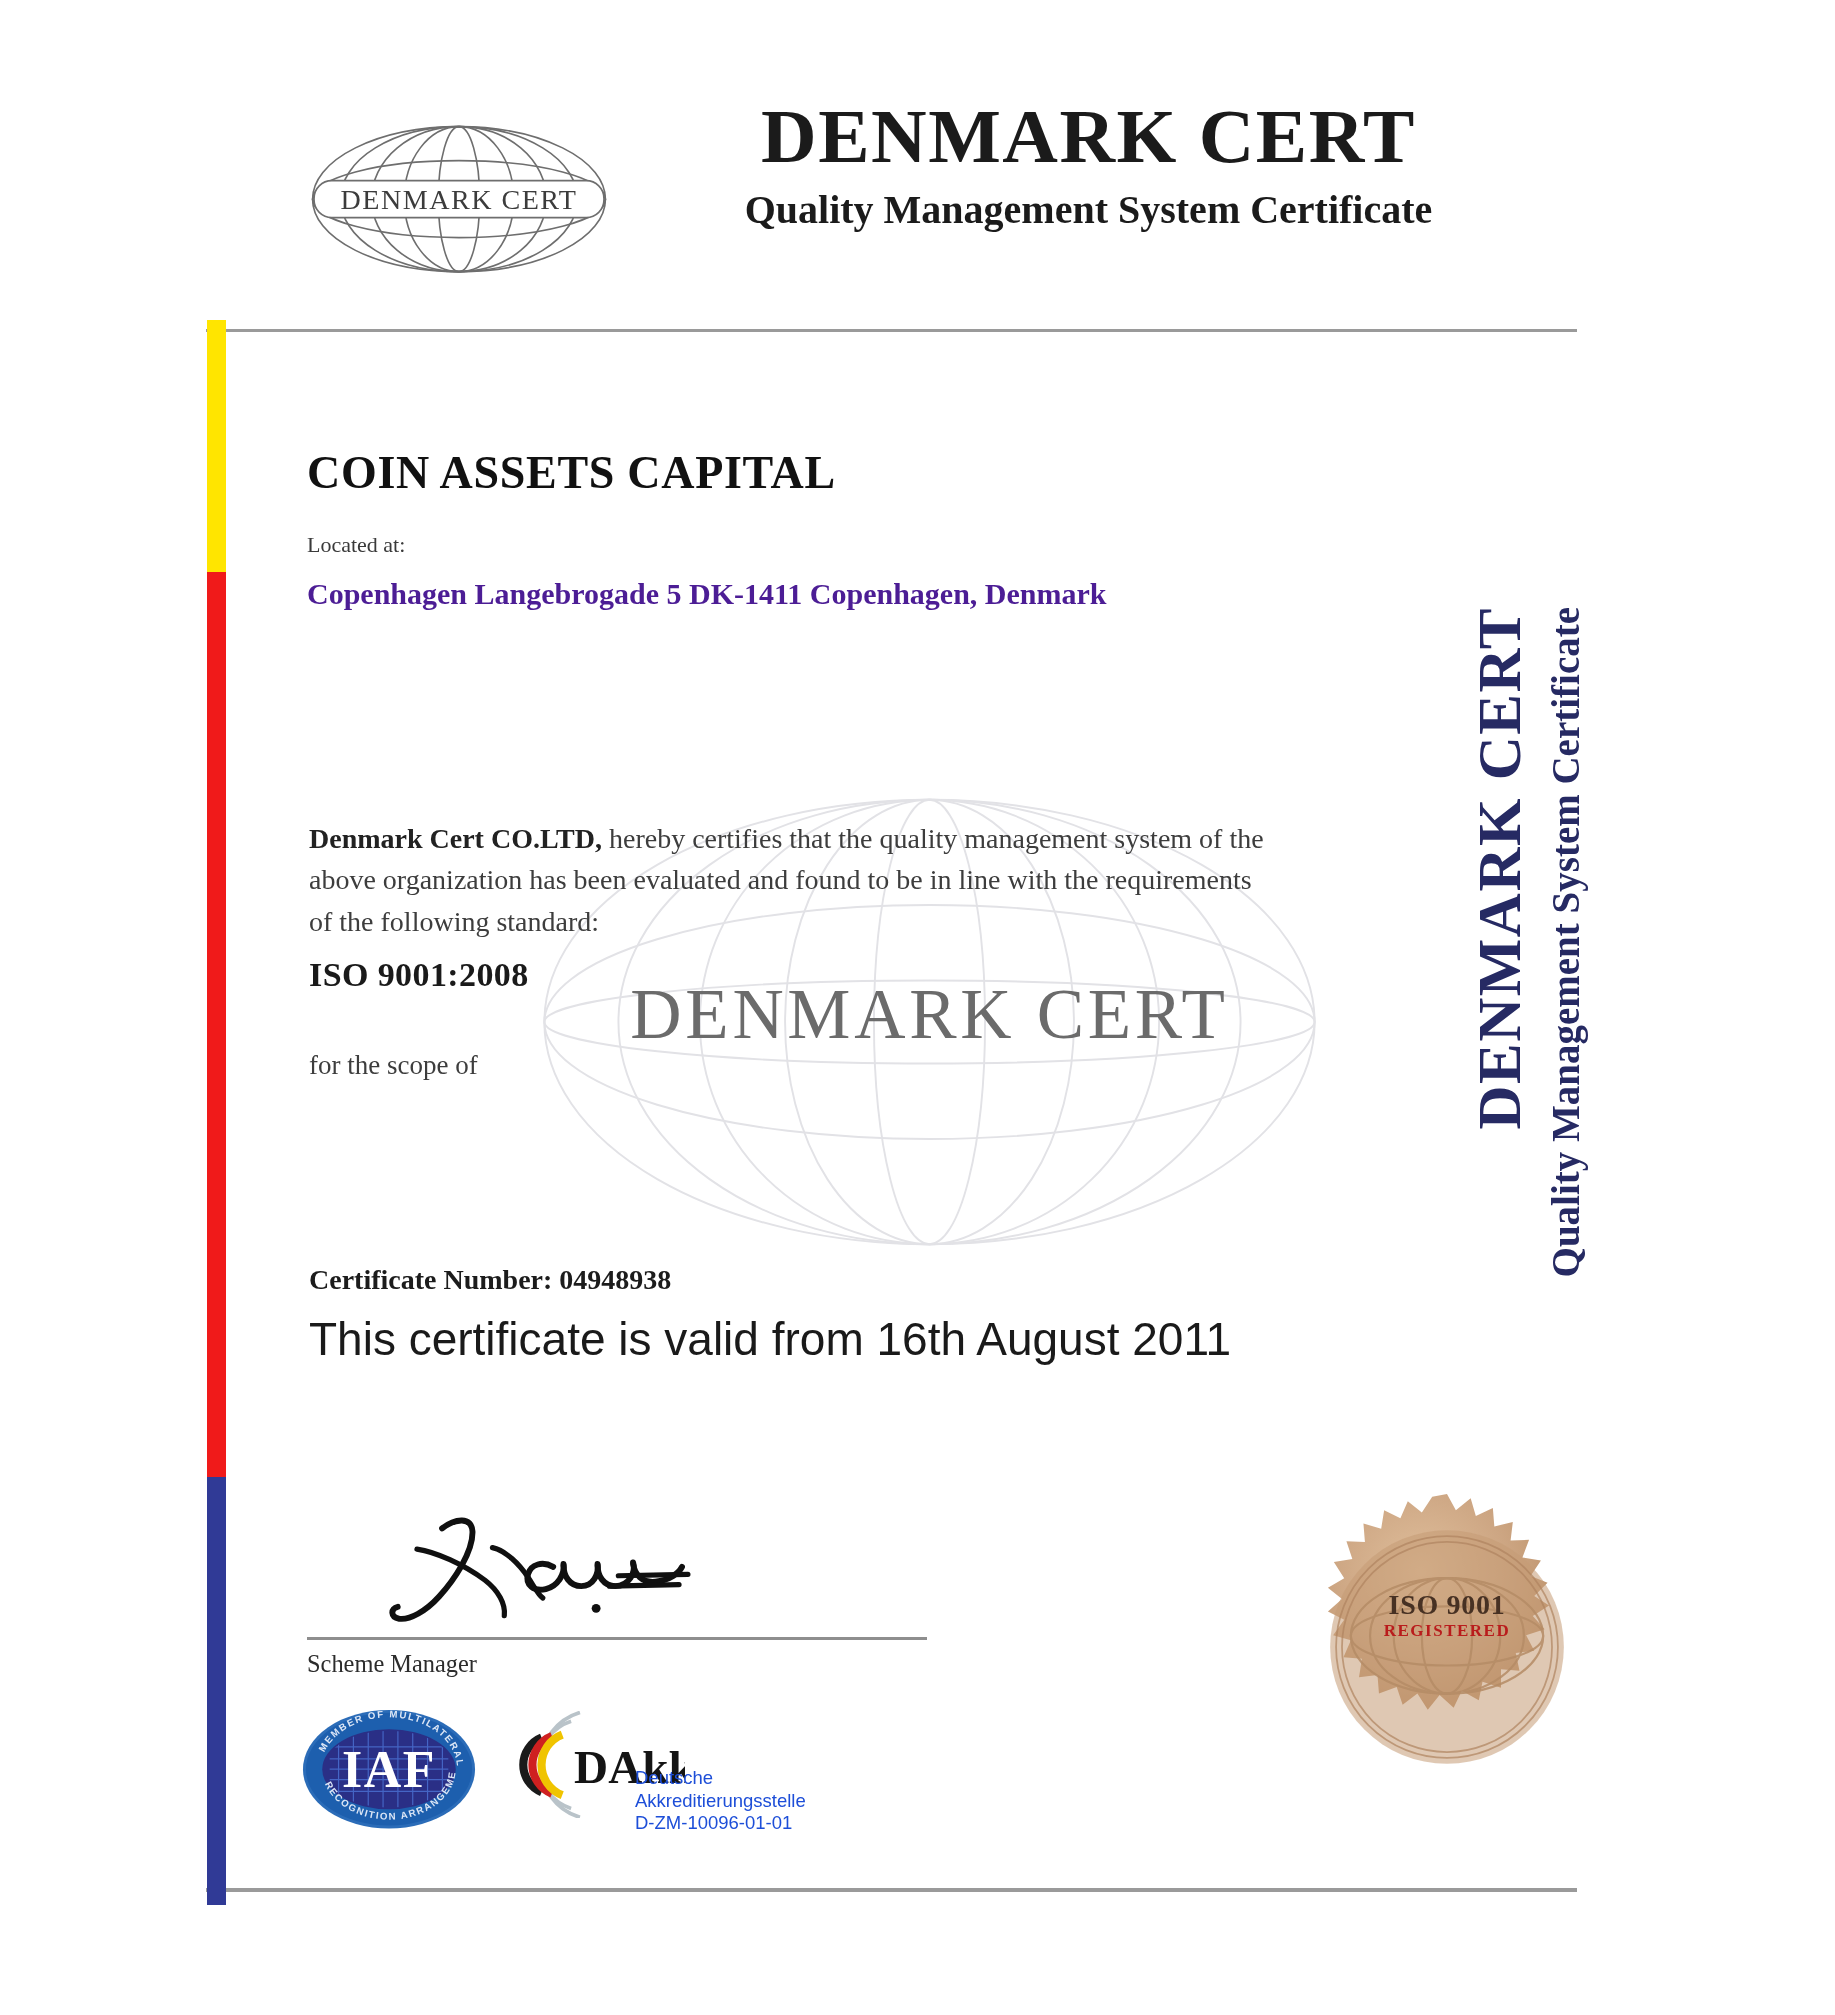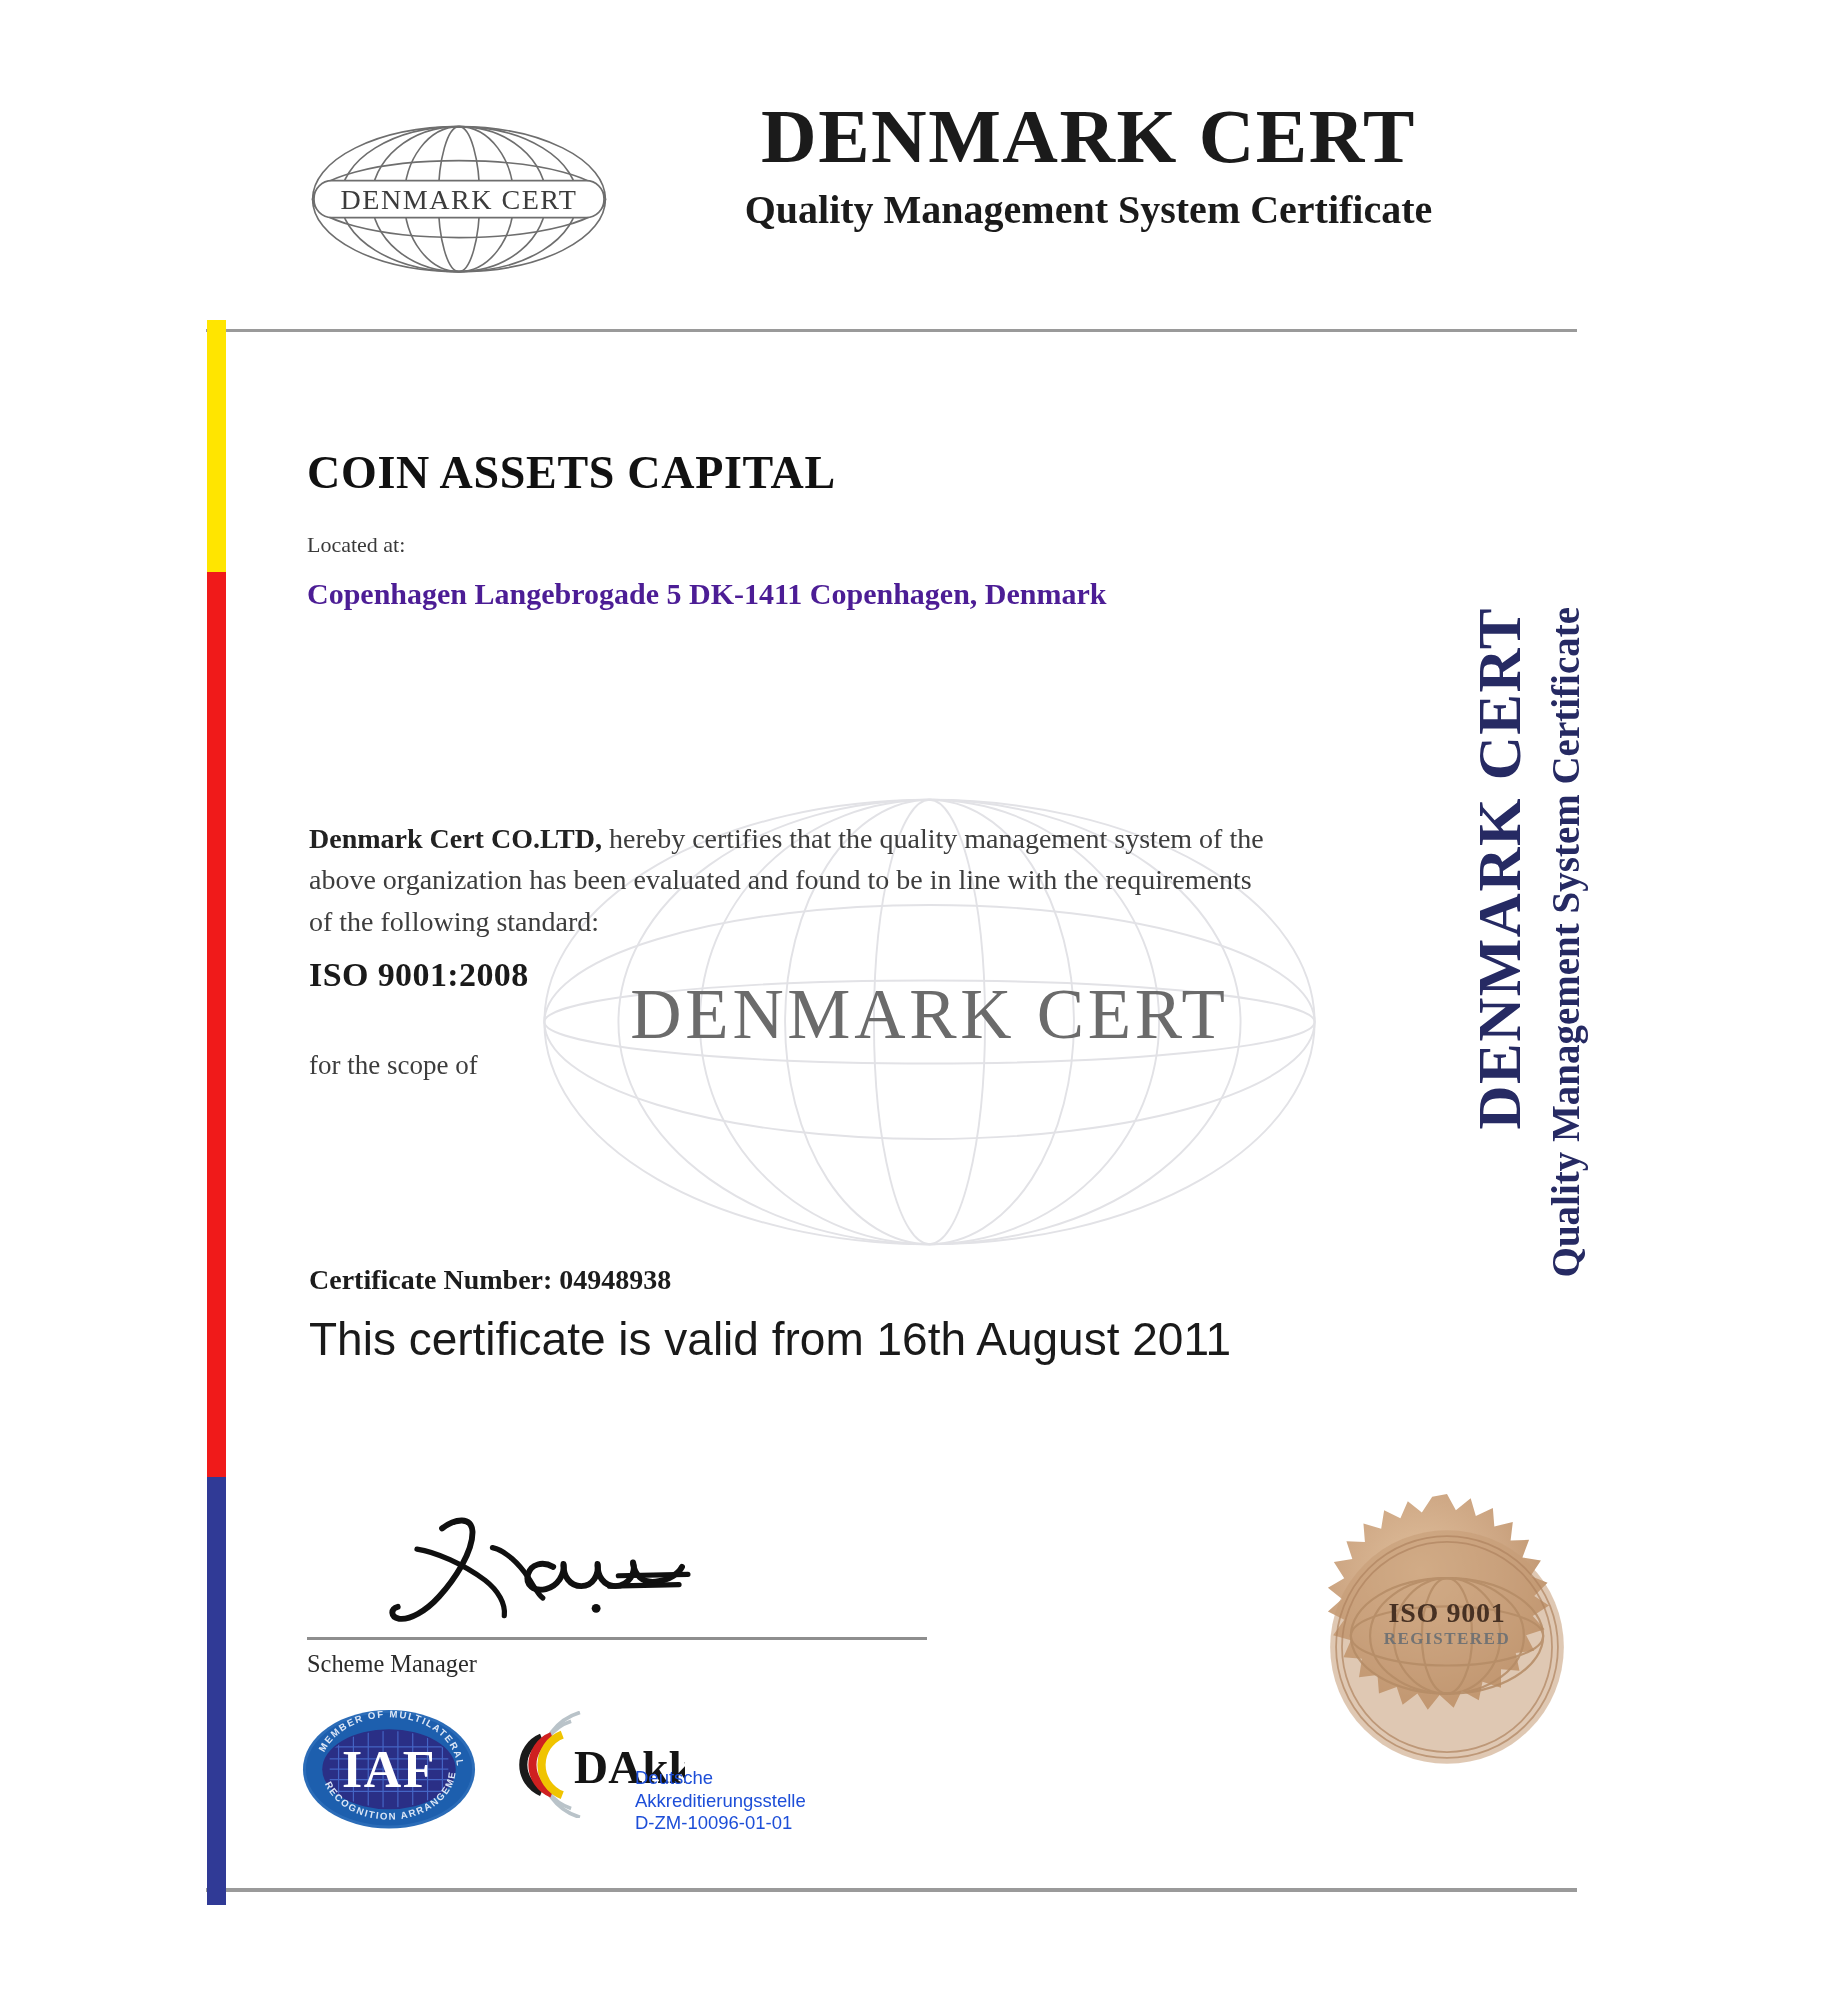--- a/index.html
+++ b/index.html
@@ -246,30 +246,30 @@
     text-align: center;
   }
   #seal-name {
     font-size: 36px;
     font-weight: bold;
     color: #20205e;
     line-height: 1.06;
     letter-spacing: 0.7px;
   }
   #seal-standard {
-    margin-top: 14px;
+    margin-top: 6px;
     font-size: 28px;
     font-weight: bold;
     color: #473123;
     letter-spacing: 0.7px;
   }
   #seal-registered {
     font-size: 17px;
     font-weight: bold;
-    color: #737373;
+    color: #b91c1c;
     letter-spacing: 1.5px;
   }
 
   
   #side-text {
     position: absolute;
     left: 1469px;
     top: 607px;
     height: 755px;
     display: flex;

